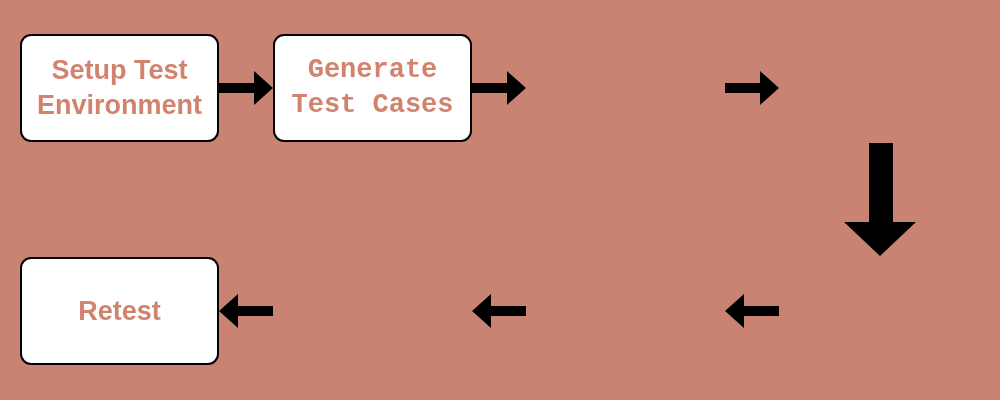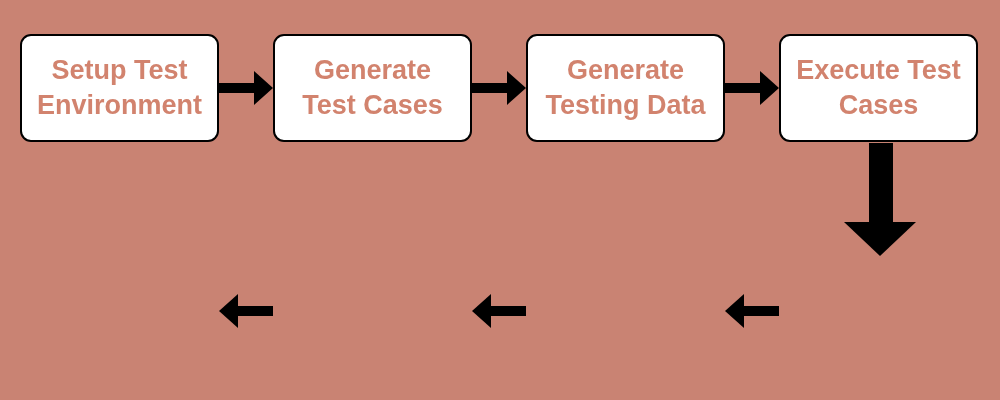--- a/index.html
+++ b/index.html
@@ -37,21 +37,21 @@
   .node .label {
     color: var(--node-text);
     font-weight: 700;
     font-size: 27px;
     line-height: 1.28;
     letter-spacing: 0px;
   }
   .row-top    { top: 34px; }
   .row-bottom { top: 257px; }
   .col-1 { left: 20px; }
-  .col-2 { left: 273px; }
+  .col-2 { left: 273px; font-family: Liberation Mono, monospace; }
   .col-3 { left: 526px; }
   .col-4 { left: 779px; }
 
   
   .arrow-h {
     position: absolute;
     width: 54px;
     height: 34px;
   }
   .arrow-h .shaft {
@@ -110,27 +110,24 @@
 <body>
 
 <div class="canvas">
 
   <div class="node row-top col-1">
     <span class="label">Setup Test Environment</span>
   </div>
   <div class="node row-top col-2">
     <span class="label">Generate Test Cases</span>
   </div>
-  <div class="node row-top col-3">
-    <span class="label">Generate Testing Data</span>
+
+  <div class="node row-bottom col-1">
+    <span class="label">Retest</span>
   </div>
-  <div class="node row-top col-4">
-    <span class="label">Execute Test Cases</span>
-  </div>
-
 
   <div class="arrow-h arrow-right arrows-top gap-1">
     <div class="shaft"></div>
     <div class="head"></div>
   </div>
   <div class="arrow-h arrow-right arrows-top gap-2">
     <div class="shaft"></div>
     <div class="head"></div>
   </div>
   <div class="arrow-h arrow-right arrows-top gap-3">

